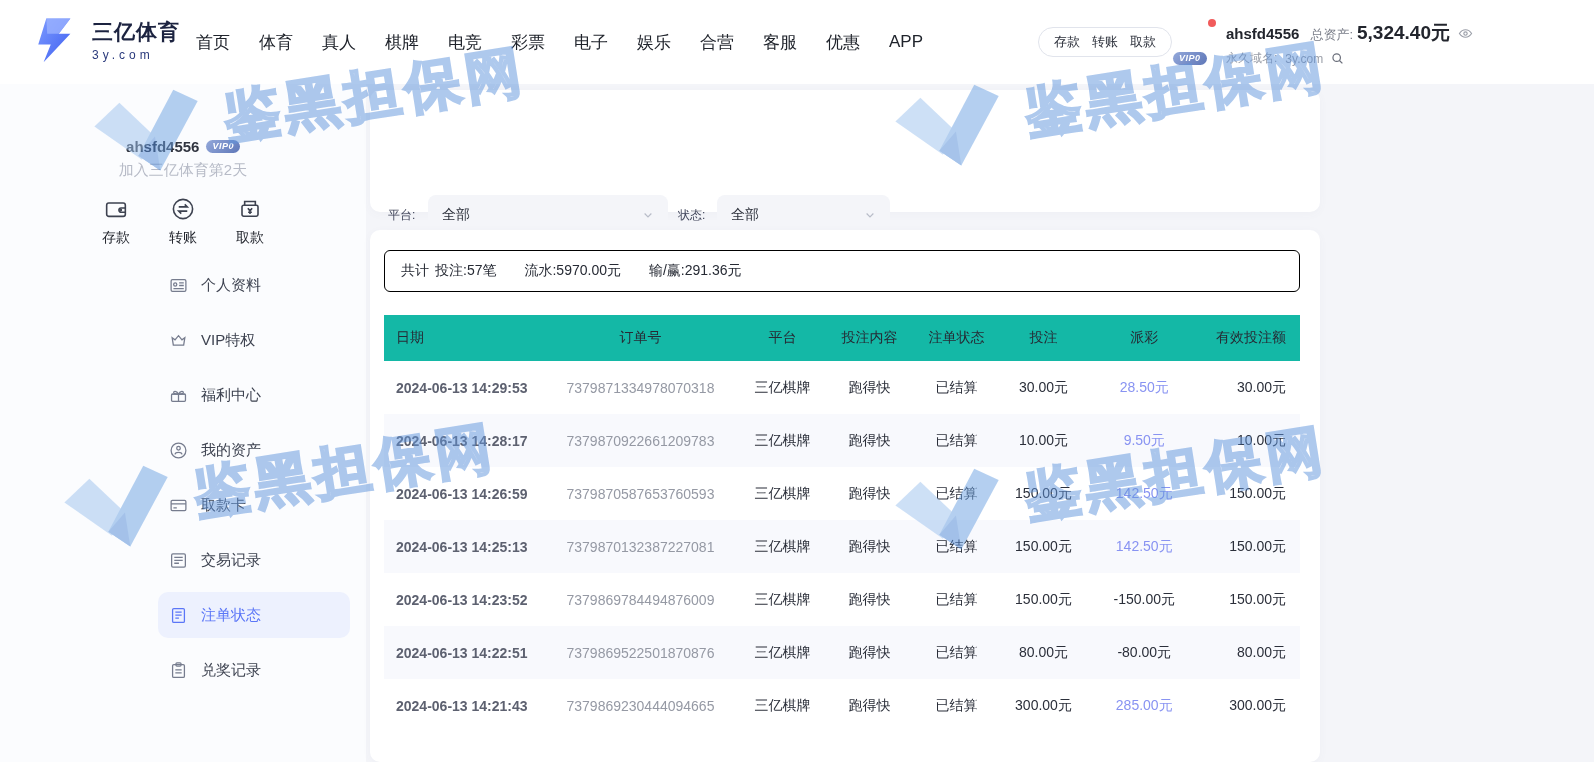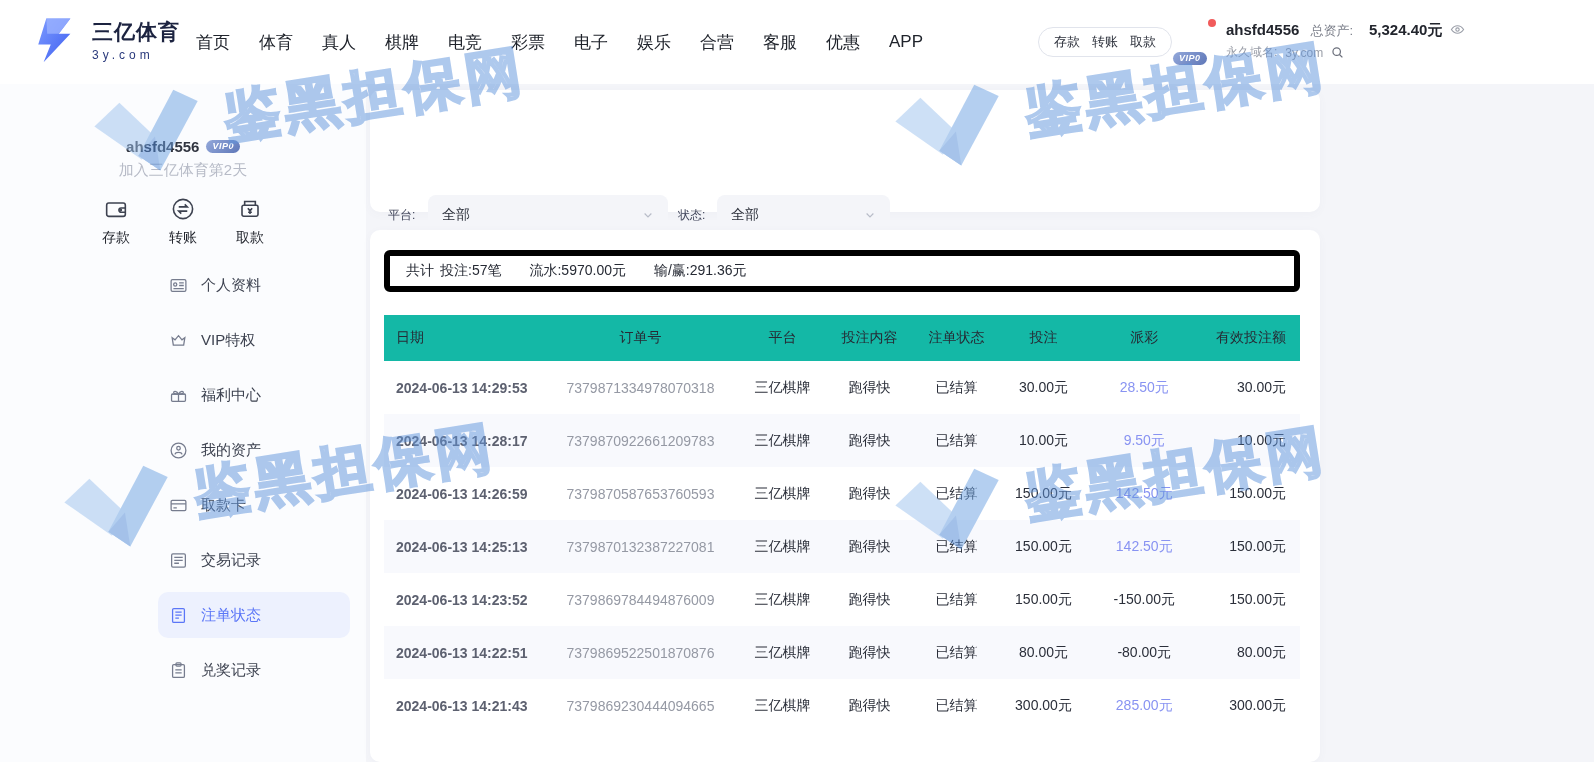--- a/index.html
+++ b/index.html
@@ -27,21 +27,21 @@
   }
   .avatar-sm { width:38px; height:38px; }
   .avatar-wrap { position:relative; width:38px; height:38px; }
   .red-dot { position:absolute; right:0px; top:-1px; width:8px; height:8px; border-radius:50%; background:#f15b5b; }
   .vip-badge { display:inline-block; background:linear-gradient(135deg,#93a8da,#5f77b8); color:#fff; font-size:9px; font-style:italic; font-weight:bold; padding:1px 6px 2px; border-radius:9px; letter-spacing:.5px; }
   .vip-on-avatar { position:absolute; left:-5px; bottom:-7px; }
   .user-text { margin-left:10px; }
   .user-line1 { display:flex; align-items:baseline; }
   .user-name { font-size:15px; font-weight:bold; color:#22252d; }
   .assets-label { font-size:13px; color:#7a7e89; margin-left:11px; }
-  .assets-value { font-size:15px; font-weight:bold; color:#22252d; margin-left:16px; }
+  .assets-value { font-size:19px; font-weight:bold; color:#22252d; margin-left:4px; }
   .eye { margin-left:8px; color:#9b9fa9; position:relative; top:2px; cursor:pointer; }
   .user-line2 { margin-top:4px; font-size:12px; color:#9a9ea8; display:flex; align-items:center; gap:8px; }
   .mag { color:#6b6f7b; cursor:pointer; position:relative; top:1px; }
 
   
   .sidebar { position:absolute; left:0; top:84px; width:366px; bottom:0; background:#fbfcfe; }
   .avatar-lg { position:absolute; left:205px; top:70px; width:80px; height:80px; z-index:45; }
   .side-name-row { position:absolute; left:0; top:138px; width:366px; display:flex; justify-content:center; align-items:center; gap:7px; }
   .side-name { font-size:15px; font-weight:bold; color:#30343f; }
   .side-joined { position:absolute; left:0; top:161px; width:366px; text-align:center; font-size:15px; color:#b7bbc7; }
@@ -66,21 +66,21 @@
   .date-input { position:absolute; height:40px; background:#f4f5f9; border-radius:8px; display:flex; align-items:center; padding:0 13px; font-size:13.5px; color:#2b2f3a; gap:8px; cursor:pointer; }
   .date-input .sep { color:#7a7e89; }
   .cal { margin-left:auto; color:#a9adb9; display:flex; cursor:pointer; }
   .ranges { position:absolute; left:318px; top:159px; width:238px; height:40px; background:#f4f5f9; border-radius:8px; display:flex; align-items:center; padding:0 3px; gap:2px; }
   .range-btn { height:33px; border:none; background:transparent; border-radius:6px; padding:0 10px; font-size:14px; color:#454a58; cursor:pointer; font-family:inherit; white-space:nowrap; }
   .range-btn.active { background:#fff; color:#22252d; box-shadow:0 1px 3px rgba(40,50,90,.10); }
   .btn { position:absolute; top:163px; width:98px; height:33px; border-radius:8px; font-size:14px; cursor:pointer; font-family:inherit; }
   .btn-search { left:722px; background:#5b76f7; border:none; color:#fff; }
   .btn-reset { left:833px; background:#fff; border:1px solid #e3e5ee; color:#3d4250; }
 
-  .summary { position:absolute; left:14px; top:20px; width:916px; height:42px; border:6px solid #000000; border-radius:6px; display:flex; align-items:center; padding-left:16px; font-size:14px; color:#262a34; }
+  .summary { position:absolute; left:14px; top:20px; width:916px; height:42px; border:1px solid #000000; border-radius:6px; display:flex; align-items:center; padding-left:16px; font-size:14px; color:#262a34; }
   .summary .pref { margin-right:6px; }
   .summary .sum-item { margin-right:28px; }
 
   table { position:absolute; left:14px; top:85px; width:916px; border-collapse:collapse; table-layout:fixed; }
   thead tr { height:46px; background:#14b8a6; }
   th { font-size:14px; font-weight:500; color:#262a34; text-align:center; }
   tbody tr { height:53px; background:#fff; }
   tbody tr.alt { background:#f8f9fd; }
   td { font-size:14px; color:#2b2f3a; text-align:center; }
   .c-date { text-align:left; padding-left:12px; }

